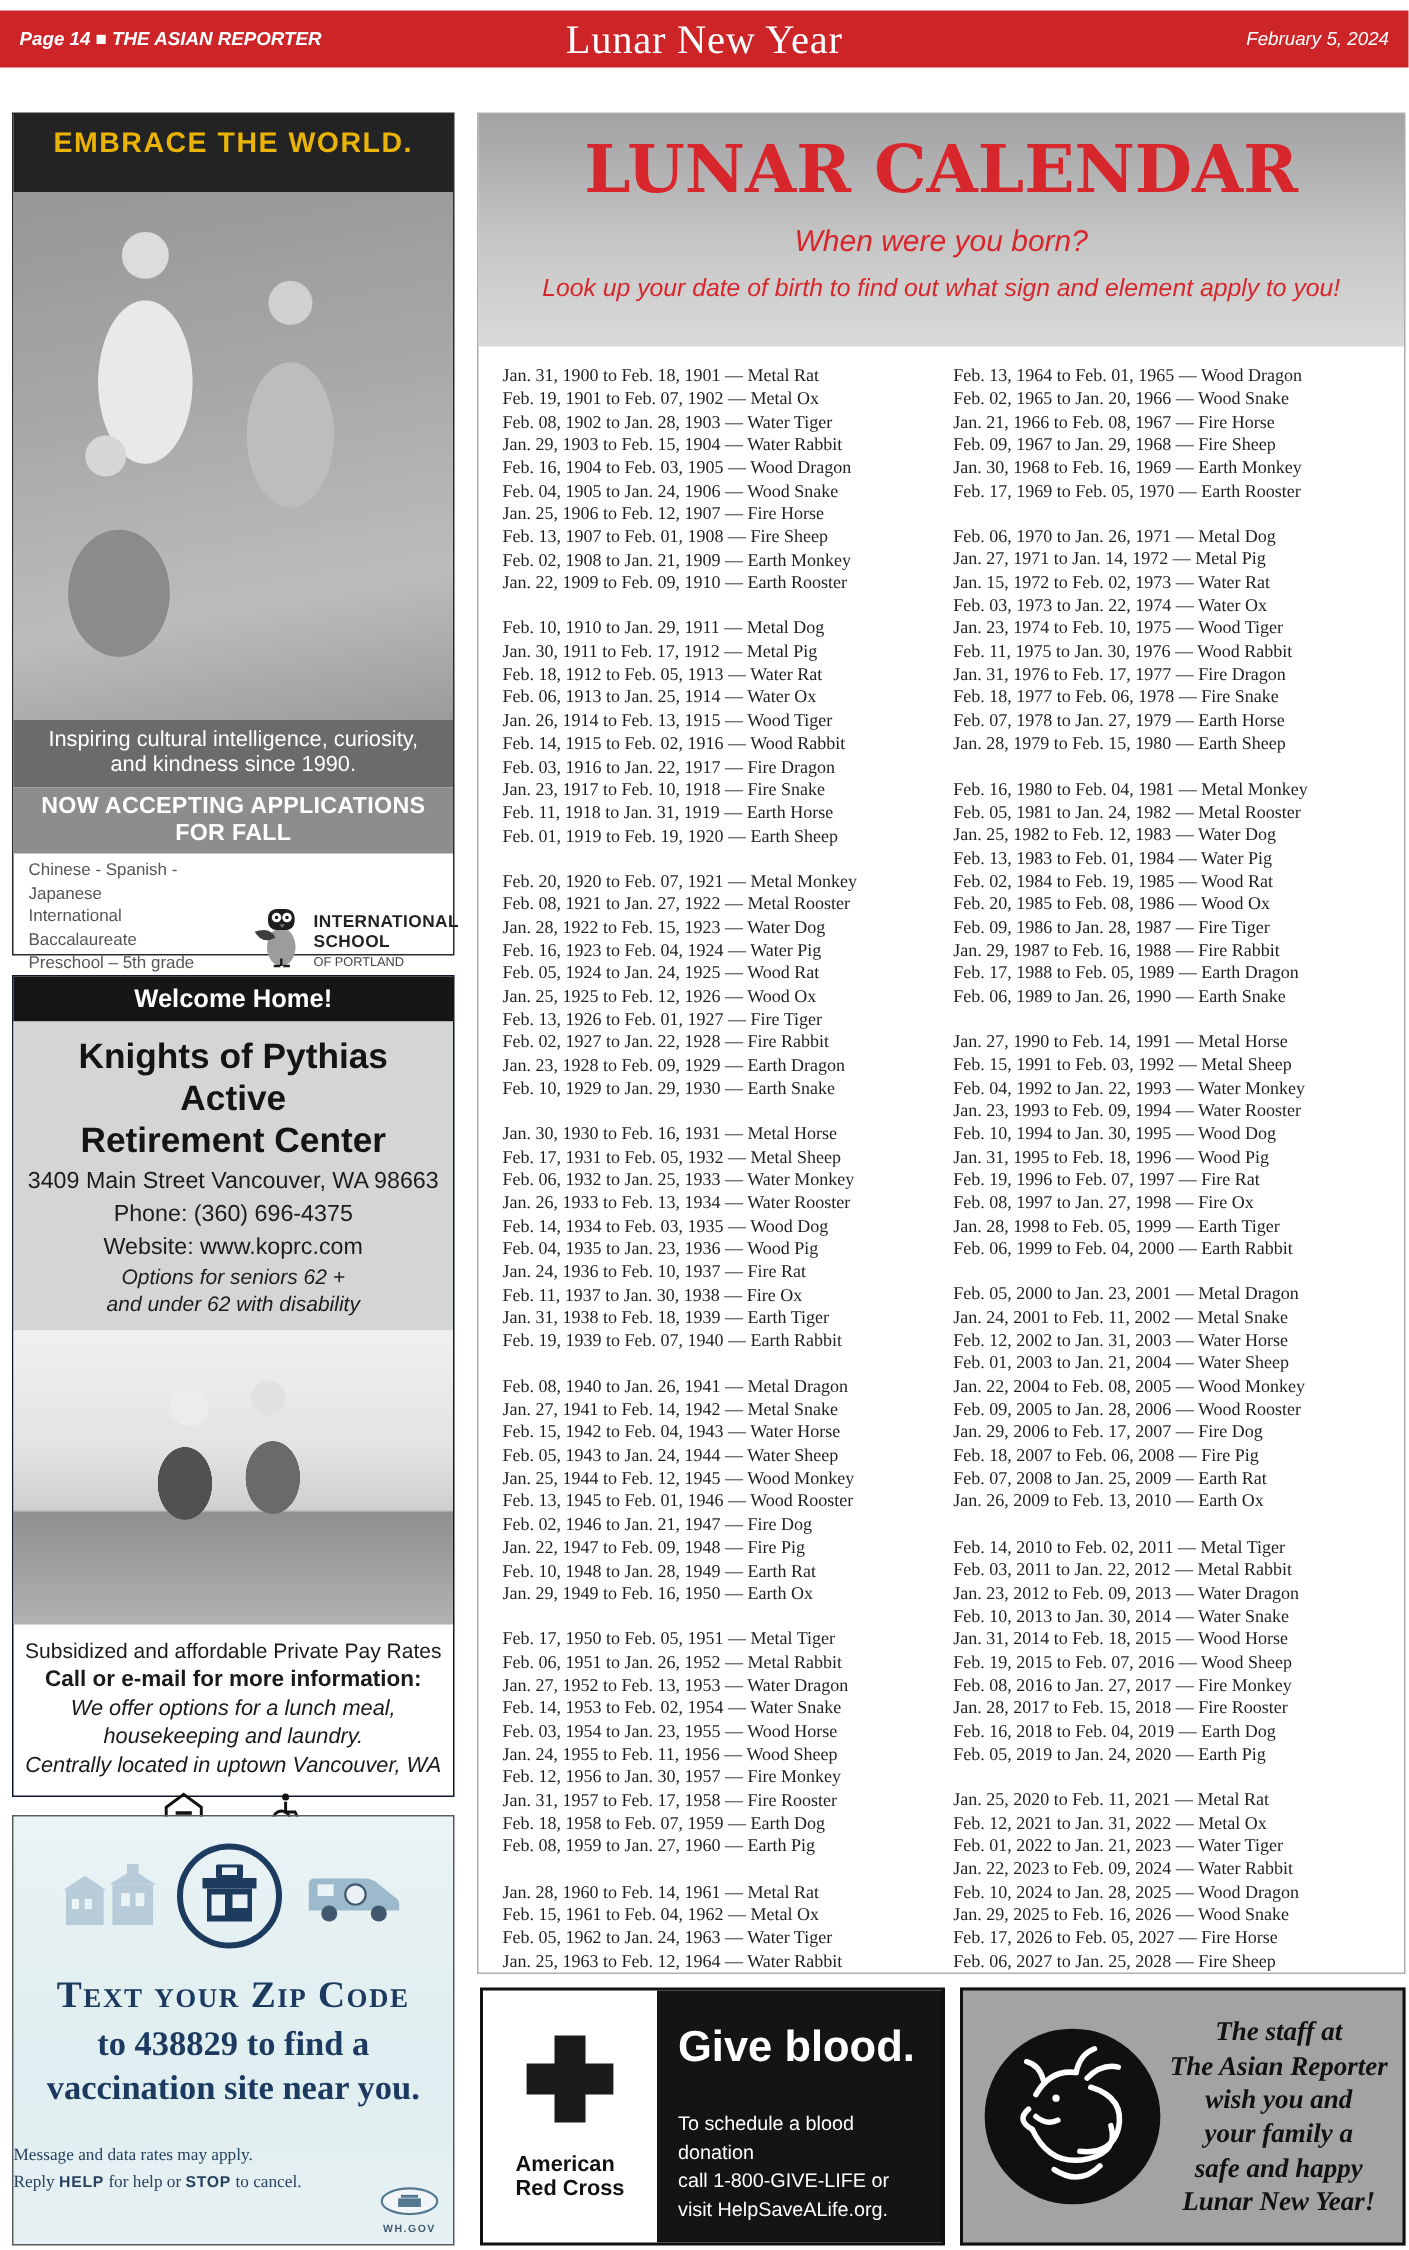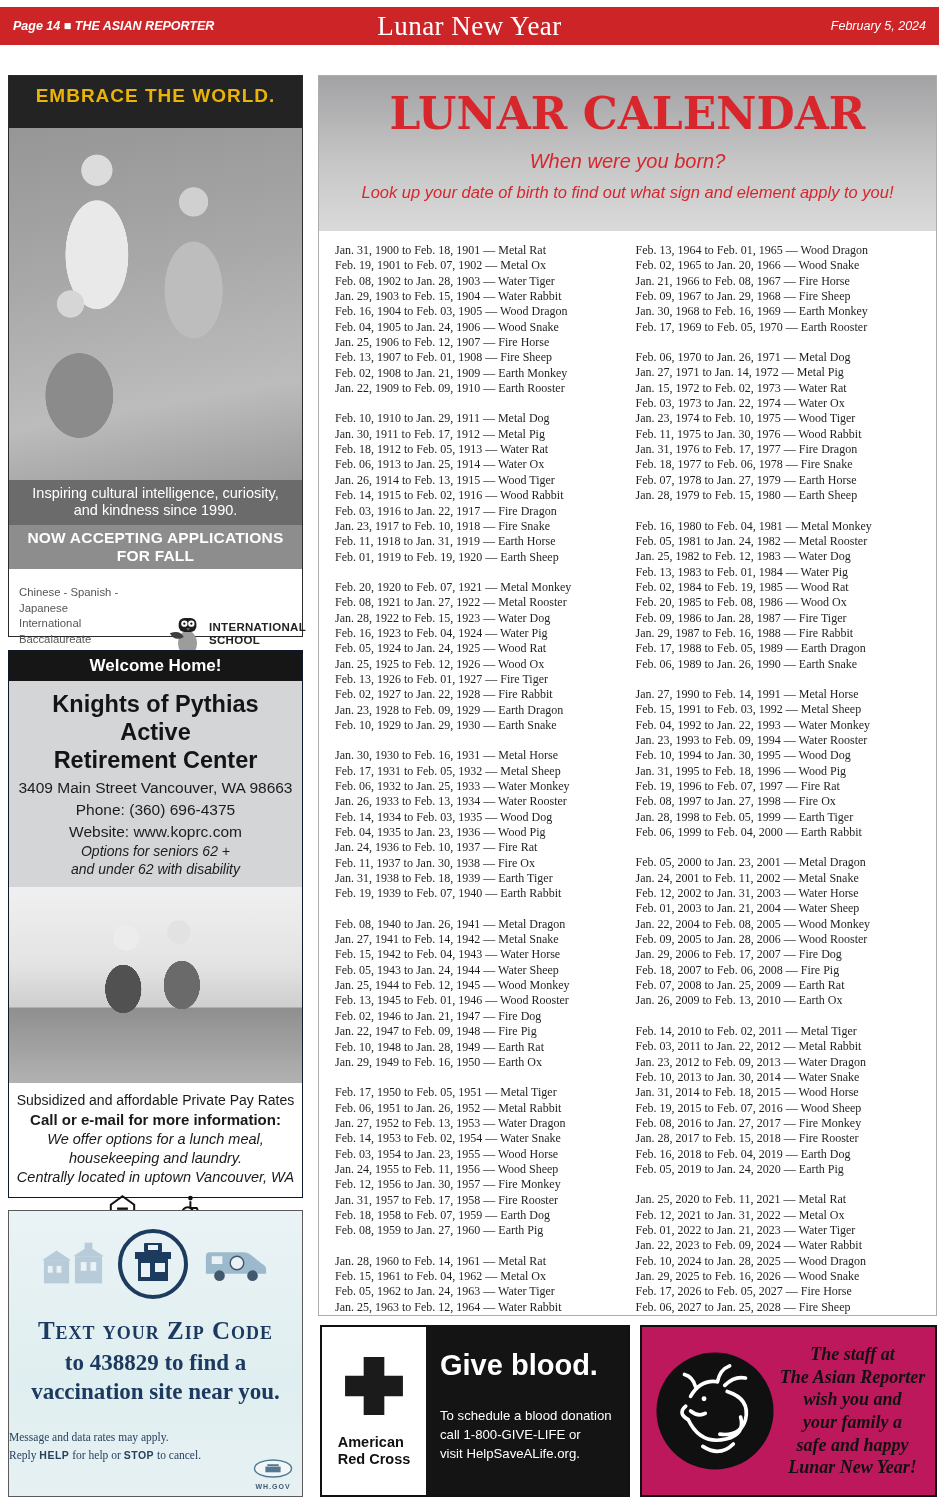--- a/index.html
+++ b/index.html
@@ -22,21 +22,21 @@
       radial-gradient(circle 15px at 63% 21%, #d0d0d0 95%, transparent),
       radial-gradient(circle 14px at 21% 50%, #d6d6d6 95%, transparent),
       radial-gradient(ellipse 52px 90px at 30% 36%, #e9e9e9 60%, transparent 61%),
       radial-gradient(ellipse 48px 80px at 63% 46%, #bdbdbd 60%, transparent 61%),
       radial-gradient(ellipse 56px 70px at 24% 76%, #8b8b8b 60%, transparent 61%),
       linear-gradient(170deg,#969696 0%,#a8a8a8 40%,#bcbcbc 75%,#9b9b9b 100%);}
   .school-tag{background:#6b6b6b;color:#fff;font-size:14.5px;text-align:center;
               padding:5px 0 6px;line-height:17px;}
   .school-accepting{background:#8d8d8d;color:#fff;font-weight:bold;font-size:15.5px;
                     text-align:center;padding:4px 0;letter-spacing:.2px;}
-  .school-info{display:flex;padding:16px 8px 0 10px;align-items:center;gap:24px;}
+  .school-info{display:flex;padding:4px 8px 0 10px;align-items:center;gap:24px;}
   .school-programs{flex:1;color:#555;font-size:11.3px;line-height:15.5px;}
   .school-logo{width:128px;display:flex;gap:5px;align-items:center;}
   .lt1,.lt2{font-weight:bold;font-size:11.5px;color:#222;letter-spacing:.3px;line-height:13px;}
   .lt3{font-size:8.5px;color:#444;margin-top:1px;}
   .school-url{text-align:center;font-weight:bold;font-size:17px;color:#2c2c2c;padding:6px 0;}
   
   .kop{position:absolute;left:8px;top:650px;width:295px;height:548px;border:1px solid #0f172a;
        box-sizing:border-box;background:#fff;}
   .kop-bar{background:#161616;color:#fff;text-align:center;font-size:17px;font-weight:bold;padding:5px 0;}
   .kop-gray{background:#d3d5d7;text-align:center;padding:9px 6px 10px;}
@@ -78,28 +78,28 @@
   .cal-sub1{font-style:italic;font-size:20px;color:#d8272c;margin-top:11px;}
   .cal-sub2{font-style:italic;font-size:16.5px;color:#d8272c;margin-top:10px;}
   .cal-body{display:flex;padding:12px 0 0 16px;font-family:"Liberation Serif",serif;
             font-size:12px;color:#1f1f1f;}
   .cal-col{width:305px;}
   .cal-entry{line-height:15.35px;white-space:nowrap;}
   .cal-group{margin-bottom:15px;}
   
   .redcross{position:absolute;left:320px;top:1325px;width:310px;height:172px;border:2px solid #111;
             box-sizing:border-box;display:flex;background:#fff;}
-  .rc-left{width:104px;display:flex;flex-direction:column;align-items:center;justify-content:center;gap:13px;}
+  .rc-left{width:116px;display:flex;flex-direction:column;align-items:center;justify-content:center;gap:13px;}
   .rc-name{font-weight:bold;font-size:14.5px;line-height:1.12;color:#111;text-align:left;}
   .rc-right{flex:1;background:#141414;color:#fff;padding:14px 14px 0;}
   .rc-head{font-size:29px;font-weight:bold;margin-top:8px;}
   .rc-body{font-size:13.2px;margin-top:24px;line-height:1.45;}
   
   .wish{position:absolute;left:640px;top:1325px;width:297px;height:172px;border:2px solid #111;
-        box-sizing:border-box;background:#be185d;display:flex;align-items:center;padding:0 6px;}
+        box-sizing:border-box;background:#a3a3a3;display:flex;align-items:center;padding:0 6px;}
   .dragon{width:122px;height:122px;flex:none;margin-left:6px;}
   .wish-text{flex:1;text-align:center;font-family:"Liberation Serif",serif;font-weight:bold;
              font-style:italic;font-size:18px;line-height:1.26;color:#111;}
 </style>
 </head>
 <body>
 
 <div class="topbar">
   <div class="tb-left">Page 14 ■ THE ASIAN REPORTER</div>
   <div class="tb-center">Lunar New Year</div>

